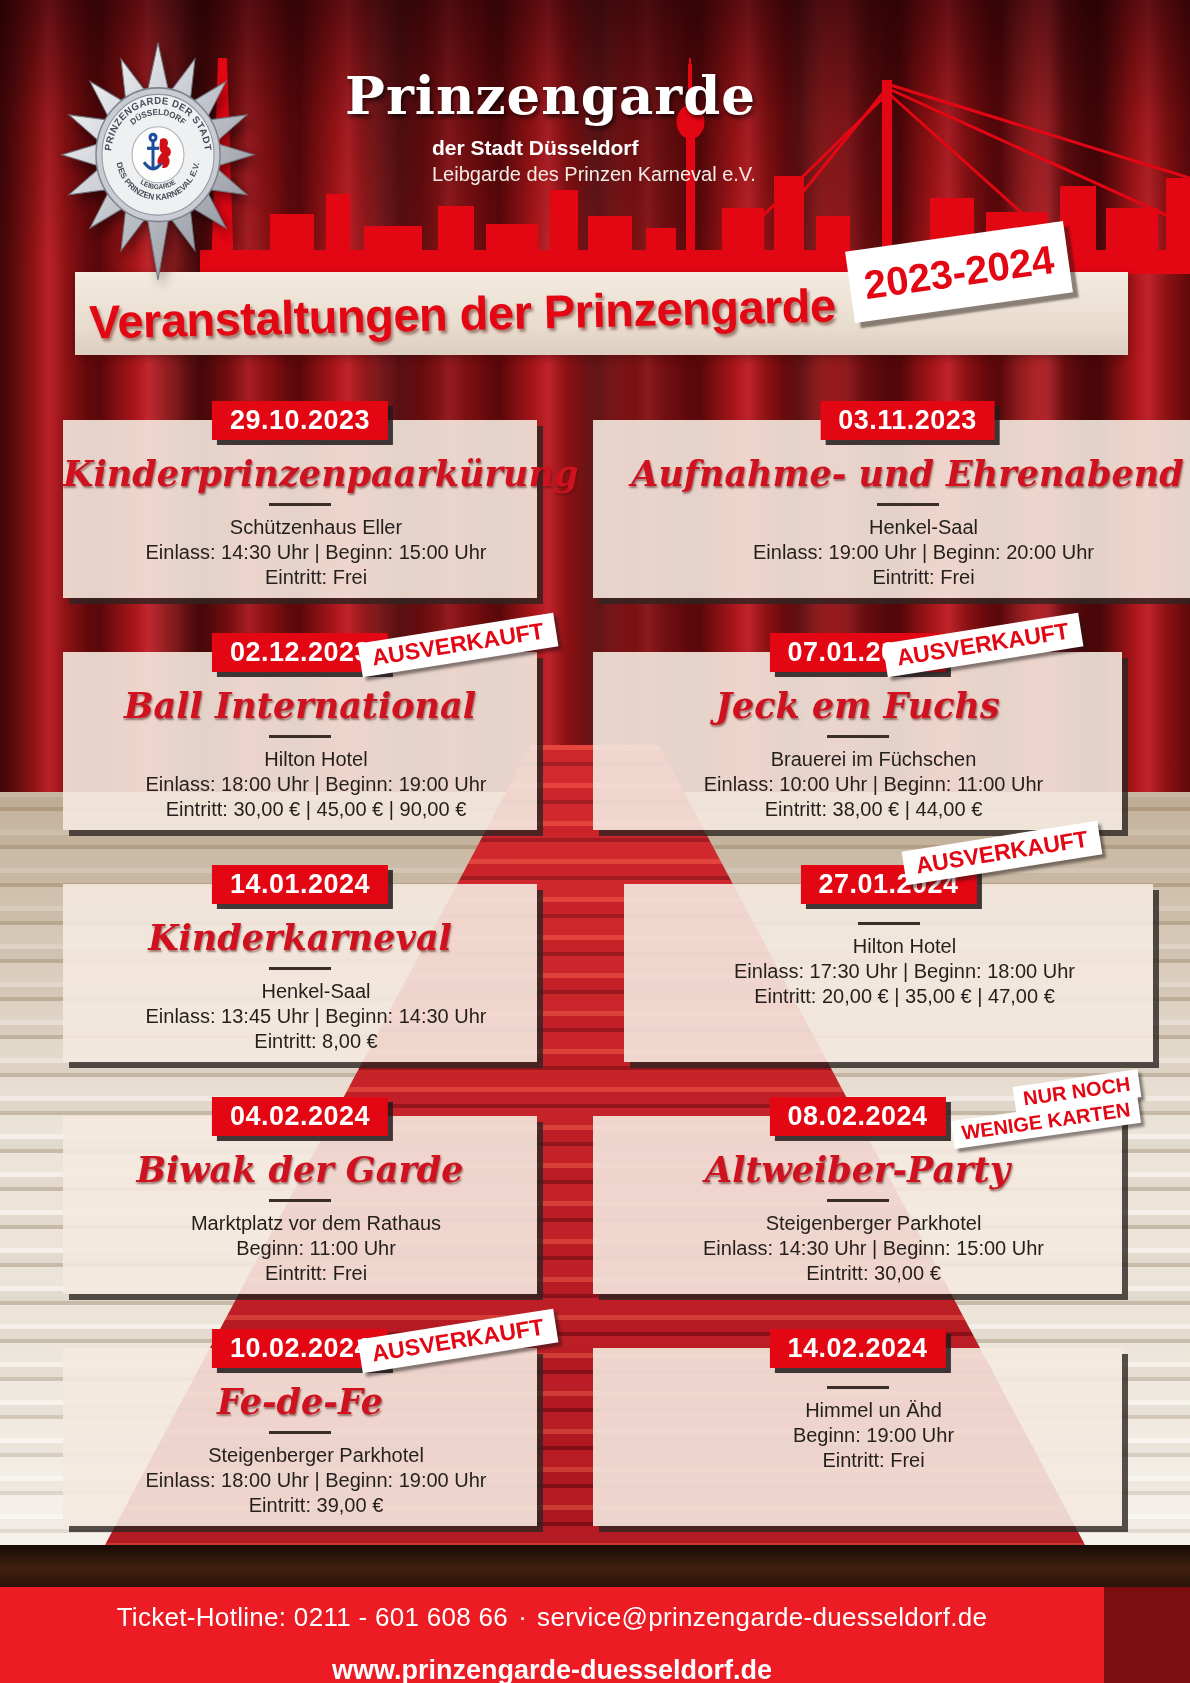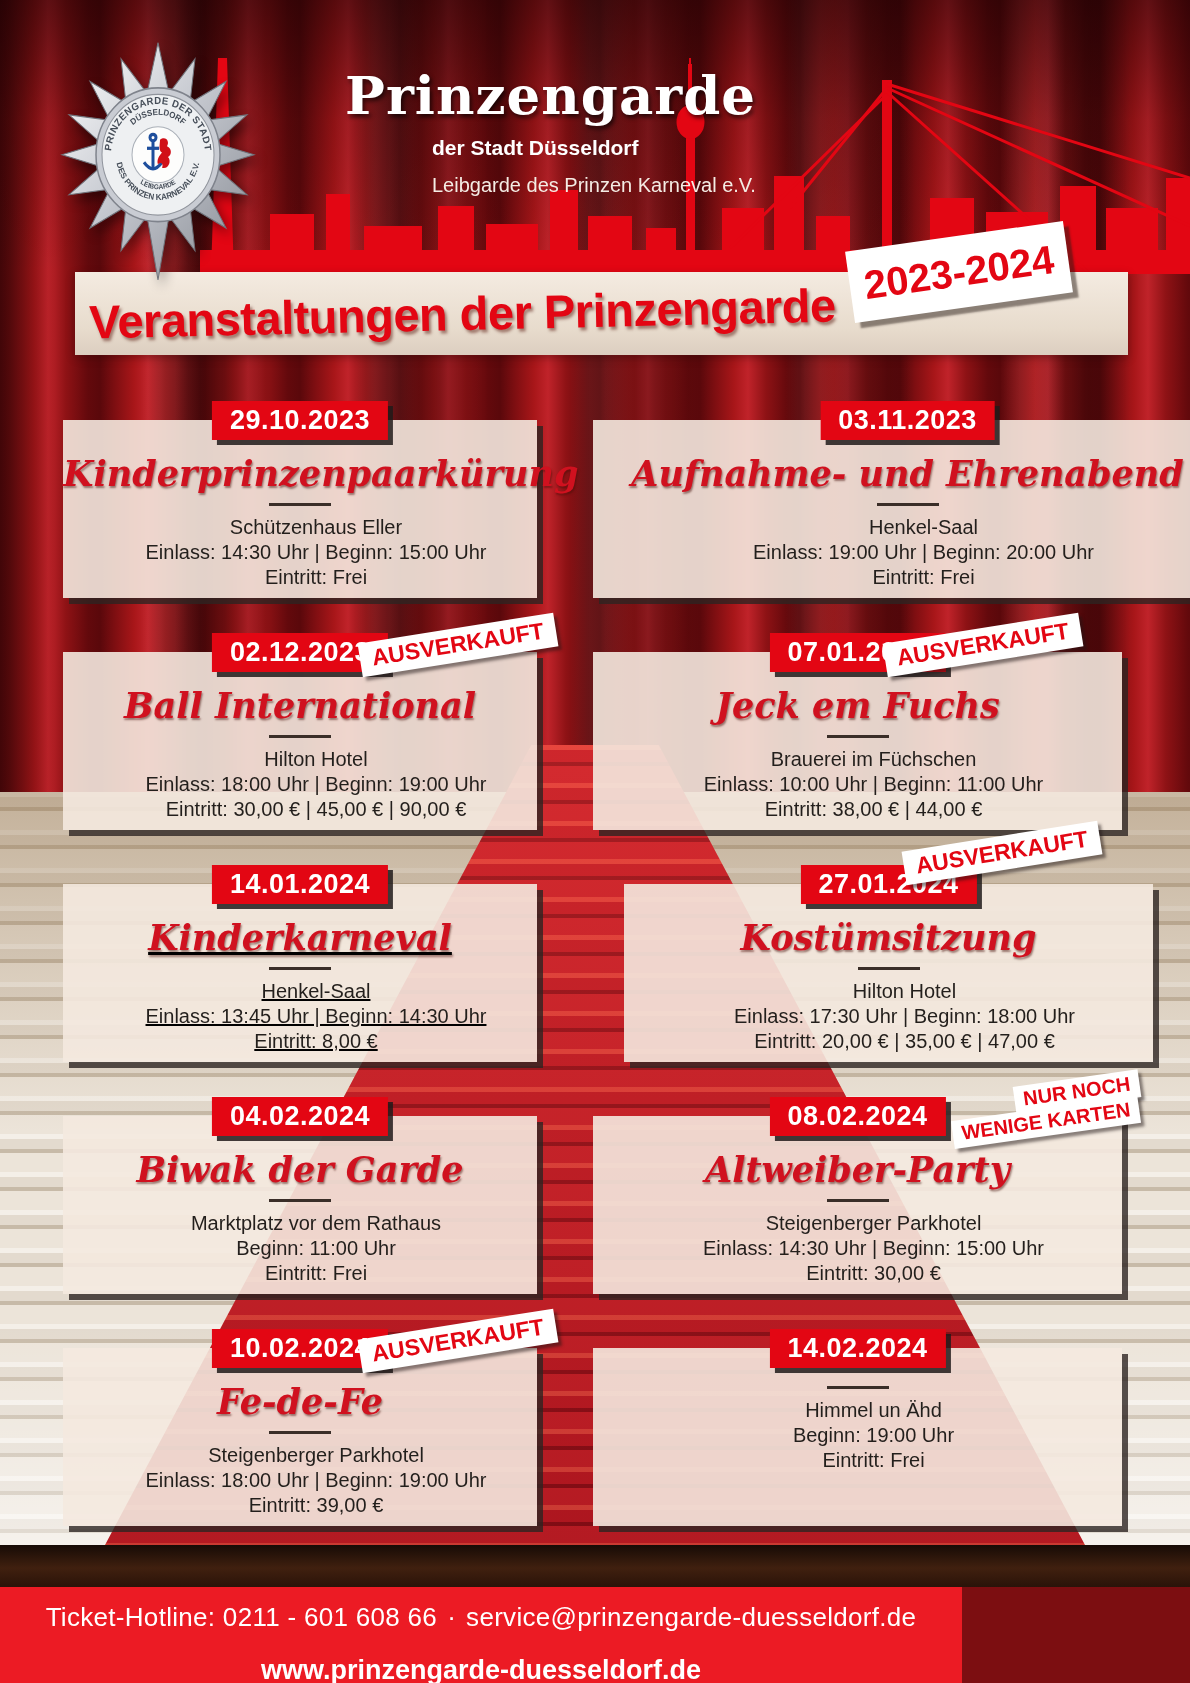--- a/index.html
+++ b/index.html
@@ -27,40 +27,40 @@
 
   
   .badge-star{position:absolute;left:58px;top:34px;width:200px;height:248px;z-index:6;
     filter:drop-shadow(4px 6px 6px rgba(0,0,0,.45));}
   .badge-star text{font-family:"Liberation Sans",sans-serif;font-weight:700;fill:#454d58;}
   .masthead{position:absolute;left:262px;top:64px;z-index:6;color:#fff;}
   .brand-title{font-family:"DejaVu Serif",serif;font-weight:700;font-size:53px;
     letter-spacing:1px;text-shadow:2px 3px 4px rgba(0,0,0,.65);text-align:right;}
   .brand-sub{margin-left:170px;margin-top:10px;}
   .brand-sub-bold{font-size:21px;font-weight:700;}
-  .brand-sub-light{font-size:20px;color:#f4ece4;margin-top:14px;}
+  .brand-sub-light{font-size:20px;color:#f4ece4;margin-top:3px;}
 
   
   .banner{position:absolute;left:75px;top:272px;width:1053px;height:83px;z-index:4;
     background:linear-gradient(180deg,#f4ebe1 0%,#e7dbcc 70%,#dccec0 100%);
     display:flex;align-items:center;box-shadow:0 3px 8px rgba(40,10,10,.35);}
   .banner-text{display:inline-block;font-size:47px;font-weight:700;color:var(--brand_red,#e30613);
     margin-left:14px;letter-spacing:-.5px;white-space:nowrap;
     transform:rotate(-1.3deg);text-shadow:2px 3px 3px rgba(90,25,15,.5);}
   .season{position:absolute;left:849px;top:236px;width:220px;height:72px;z-index:5;background:#fff;
     transform:rotate(-8deg);display:flex;align-items:center;justify-content:center;
     box-shadow:5px 6px 2px rgba(40,28,22,.5);}
   .season span{font-size:40px;font-weight:700;color:var(--brand_red,#e30613);}
 
   
   .card{position:absolute;height:178px;z-index:10;text-align:center;padding-top:28px;
     background:rgba(244,233,223,.9);box-shadow:6px 6px 0 rgba(45,36,34,.8);}
   .e0{left:63px;top:420px;width:474px;} .e1{left:593px;top:420px;width:629px;}
   .e2{left:63px;top:652px;width:474px;} .e3{left:593px;top:652px;width:529px;}
-  .e4{left:63px;top:884px;width:474px;text-decoration:underline;} .e5{left:624px;top:884px;width:529px;}
+  .e4{left:63px;top:884px;width:474px;} .e5{left:624px;top:884px;width:529px;}
   .e6{left:63px;top:1116px;width:474px;} .e7{left:593px;top:1116px;width:529px;}
   .e8{left:63px;top:1348px;width:474px;} .e9{left:593px;top:1348px;width:529px;}
   .date-badge{position:absolute;top:-19px;left:50%;transform:translateX(-50%);
     background:var(--brand_red,#e30613);color:#fff;font-weight:700;font-size:27px;
     padding:4px 18px 4px;box-shadow:5px 5px 0 rgba(32,26,26,.85);white-space:nowrap;letter-spacing:.5px;}
   .event-title{font-family:"DejaVu Serif",serif;font-style:italic;font-weight:700;font-size:35px;
     color:var(--event_title_red,#d0111f);line-height:1.05;margin-top:8px;
     text-shadow:1px 2px 2px rgba(70,15,10,.5);}
   .divider{width:62px;height:3px;background:#3a2e28;margin:10px auto 9px;}
   .card p{font-size:20px;color:var(--text_dark,#231f1c);line-height:25px;padding-left:32px;}
@@ -73,21 +73,21 @@
   .r-a{top:-24px;right:-20px;}
   .r-b{top:-24px;right:40px;}
   .r-c{top:-48px;right:52px;}
   .r-d{top:-38px;right:-18px;}
   .r-d .strip{font-size:20px;padding:2px 9px 3px;transform:rotate(-8deg);}
   .r-e{top:-24px;right:-20px;}
 
   
   .stage-edge{position:absolute;left:0;top:1545px;width:1190px;height:42px;z-index:9;
     background:linear-gradient(180deg,#170b06 0%,#40200f 55%,#2a1309 100%);}
-  .footer{position:absolute;left:0;top:1587px;width:962px;height:96px;z-index:10;
+  .footer{position:absolute;left:0;top:1587px;width:1104px;height:96px;z-index:10;
     background:var(--footer_red,#ec1b24);color:#fff;text-align:center;}
   .footer-line1{margin-top:15px;font-size:26px;letter-spacing:.3px;}
   .footer-line1 .dot{margin:0 10px;}
   .footer-line2{margin-top:22px;font-size:27px;font-weight:700;}
 </style>
 </head>
 <body>
 
 <div class="page">
 
@@ -225,21 +225,20 @@
     <p>Henkel-Saal</p>
     <p>Einlass: 13:45 Uhr  |  Beginn: 14:30 Uhr</p>
     <p>Eintritt: 8,00 €</p>
   </section>
 
   <section class="card e5">
     <div class="date-badge">27.01.2024</div>
     <div class="ribbon r-c">
       <span class="strip">AUSVERKAUFT</span>
     </div>
-    <h2 class="event-title">Kostümsitzung</h2>
     <div class="divider"></div>
     <p>Hilton Hotel</p>
     <p>Einlass: 17:30 Uhr  |  Beginn: 18:00 Uhr</p>
     <p>Eintritt: 20,00 € | 35,00 € | 47,00 €</p>
   </section>
 
   <section class="card e6">
     <div class="date-badge">04.02.2024</div>
     <h2 class="event-title">Biwak der Garde</h2>
     <div class="divider"></div>

